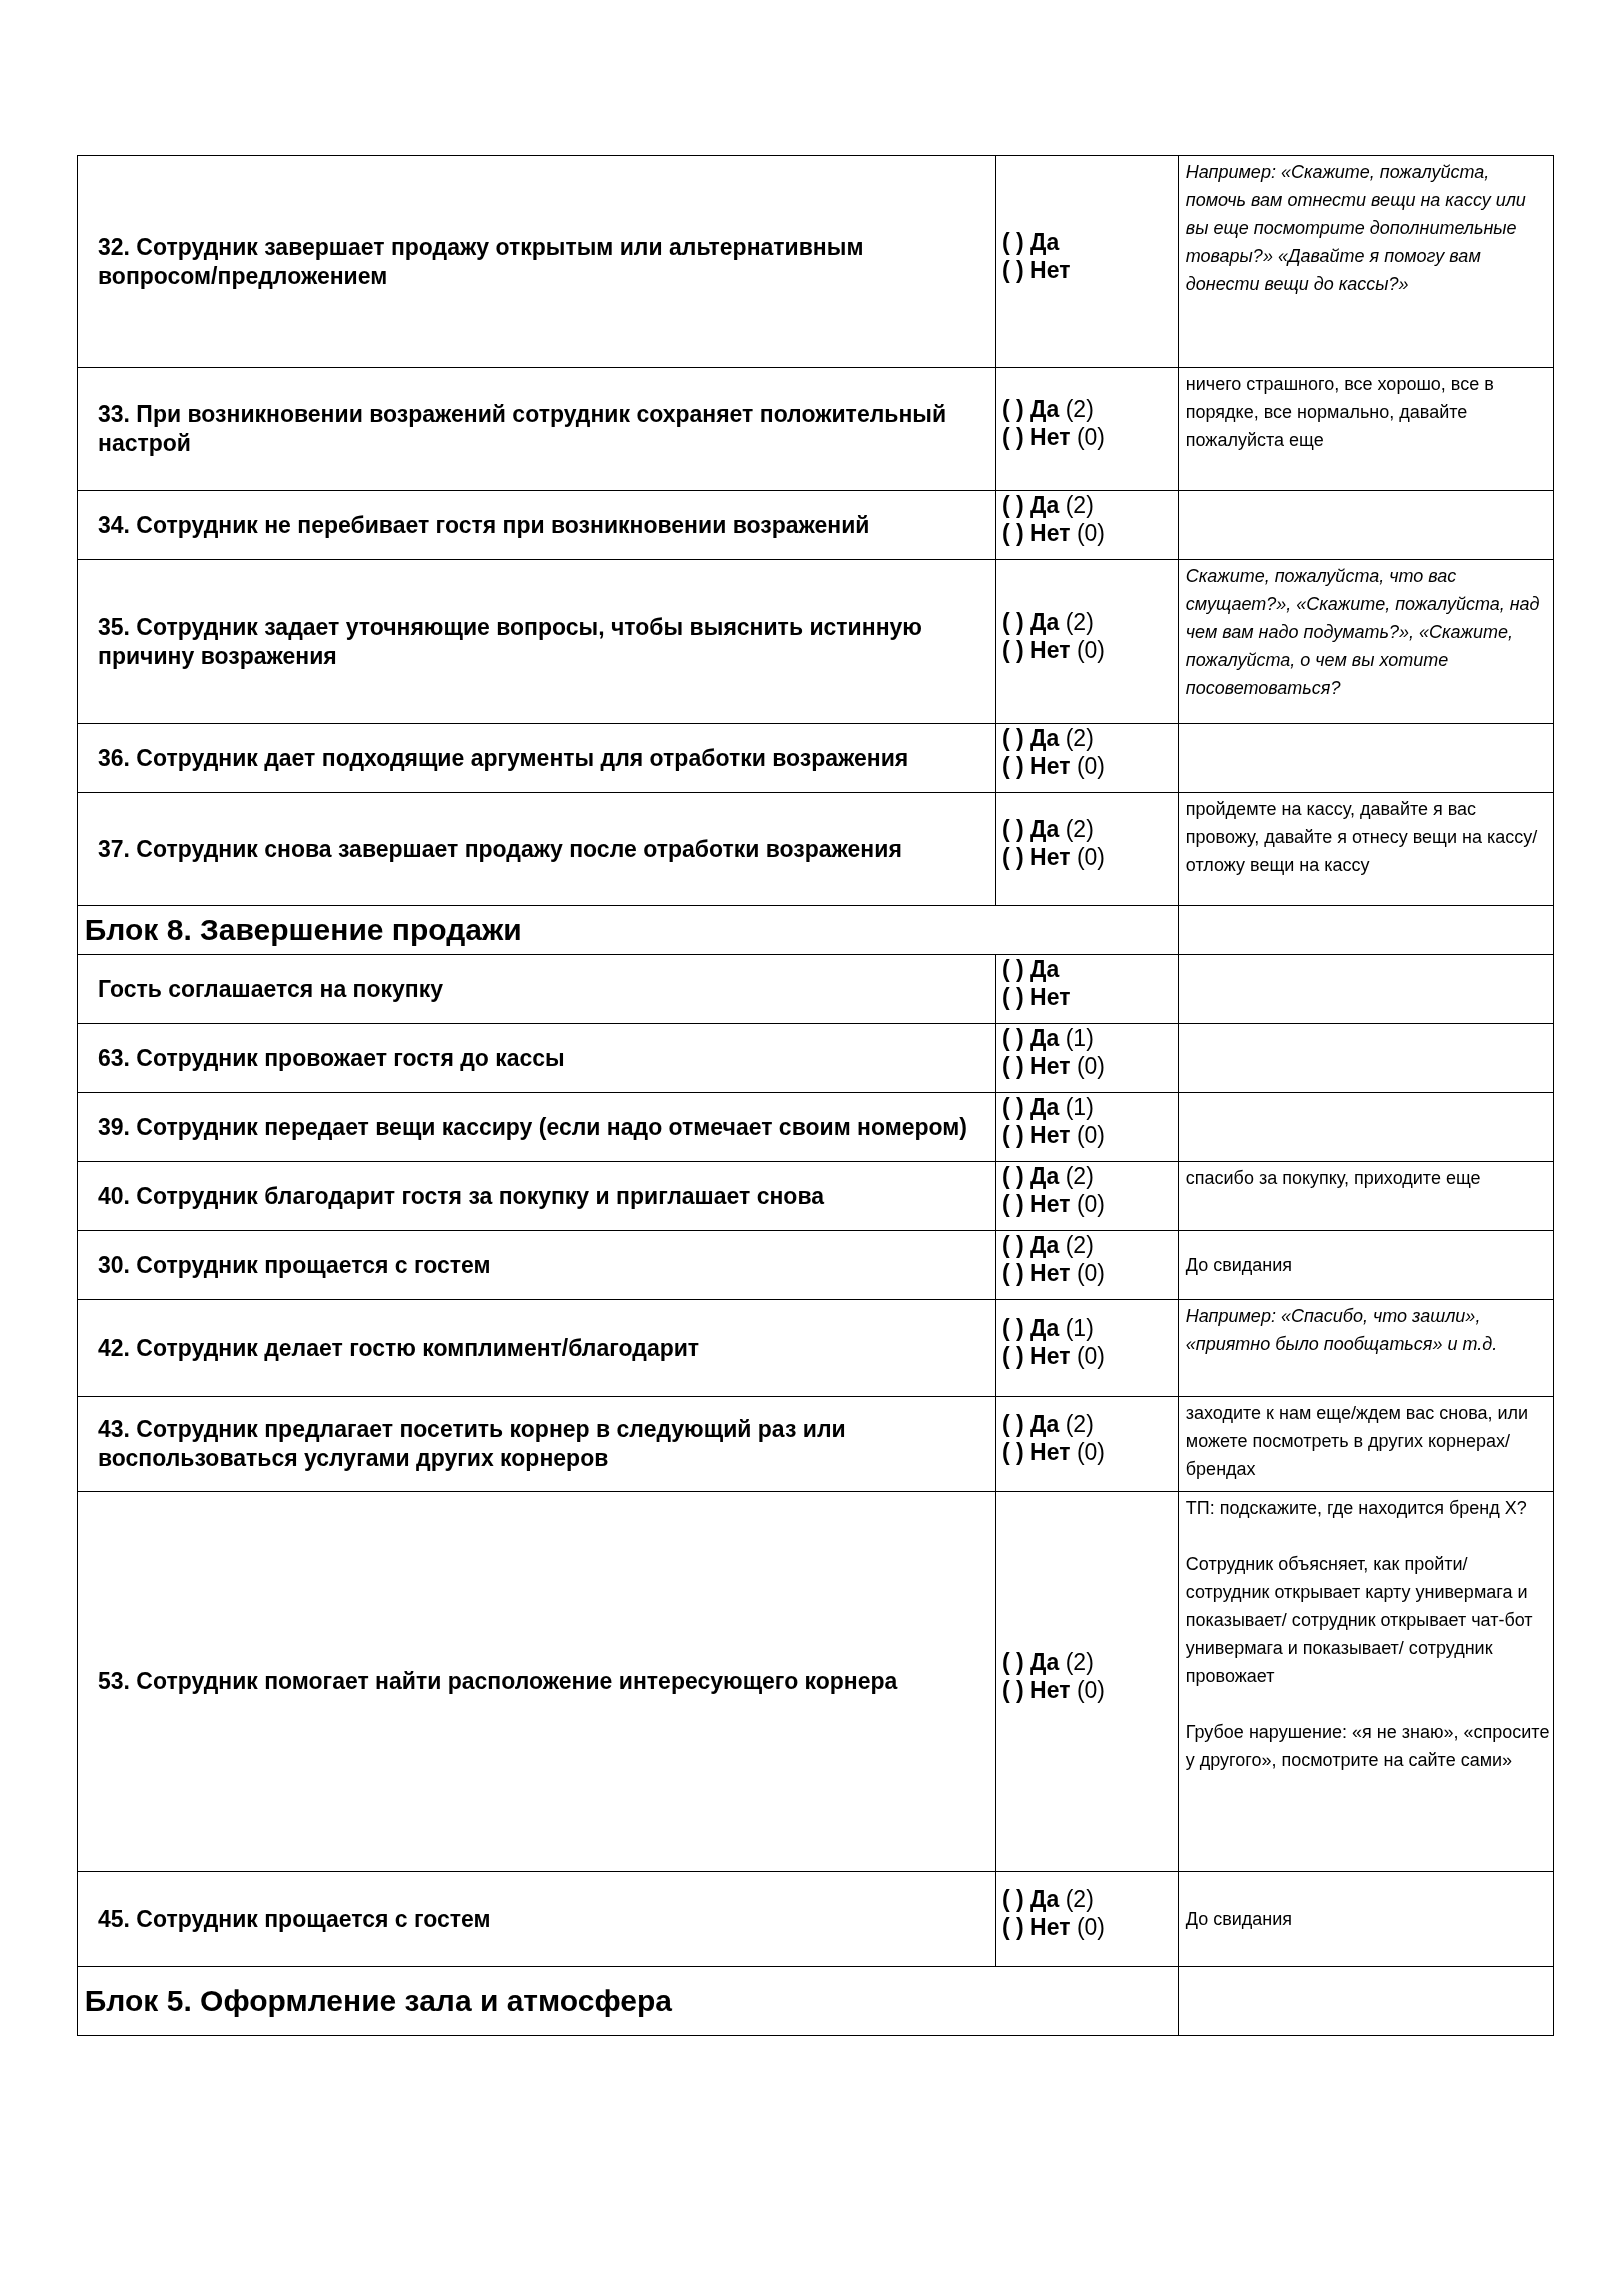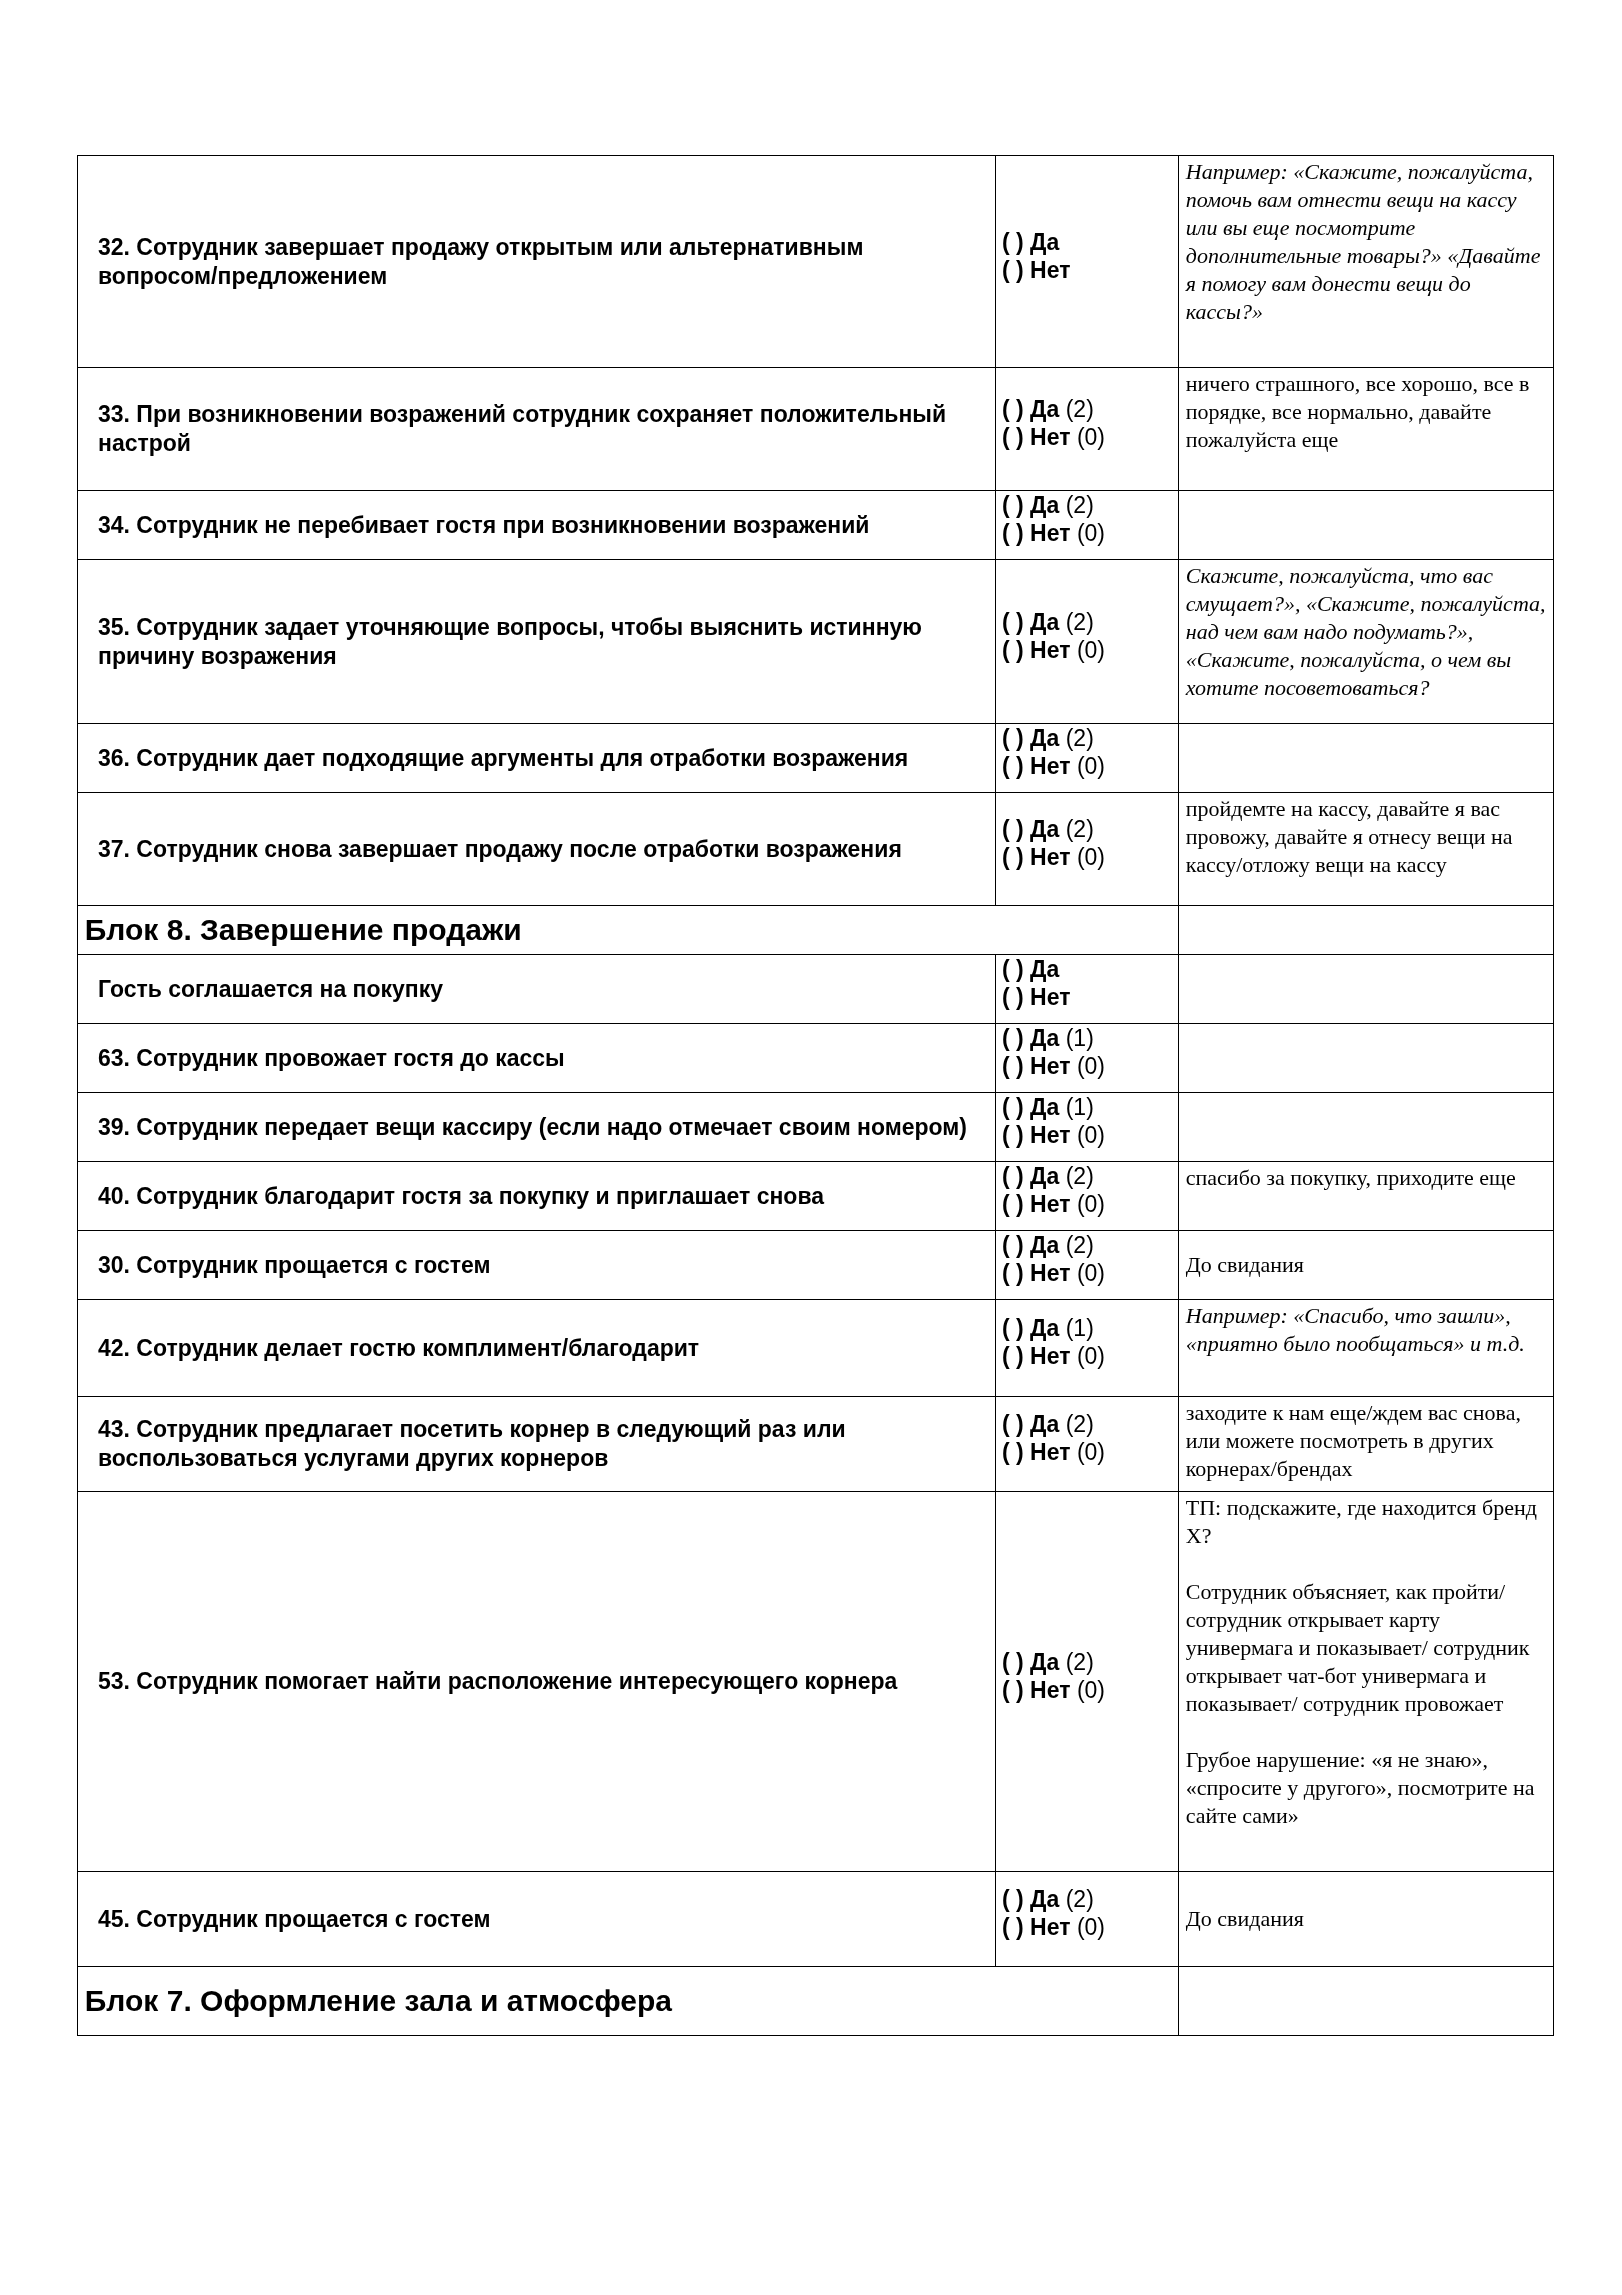--- a/index.html
+++ b/index.html
@@ -7,21 +7,21 @@
          font-family: "Liberation Sans", sans-serif; color: #000; }
   #sheet { position: absolute; left: 77px; top: 155px; width: 1476px; }
   table { border-collapse: collapse; width: 1476px; table-layout: fixed; }
   td { border: 1.7px solid #000; padding: 0; vertical-align: middle; }
   col.c1 { width: 918px; }
   col.c2 { width: 183px; }
   col.c3 { width: 375px; }
   .q { font-weight: bold; font-size: 23px; line-height: 29px; padding: 0 8.5px 0 20px; }
   .ans { font-size: 23px; line-height: 28px; padding: 0 5px 12px 6px; }
   .ans b { font-weight: bold; }
-  .note { font-size: 22px; line-height: 28px; padding: 1.7px 3.4px 1.7px 6.8px; vertical-align: top; font-family: Liberation Serif, serif; }
+  .note { font-size: 18px; line-height: 28px; padding: 1.7px 3.4px 1.7px 6.8px; vertical-align: top; }
   .note.mid { vertical-align: middle; }
   .note.it { font-style: italic; }
   .note .para { display: block; }
   .note .gap { display: block; height: 28px; }
   .block { font-weight: bold; font-size: 30px; padding: 0 6.8px 0 6.8px; margin-left: 32px; }
 </style>
 </head>
 <body>
 
 <div id="sheet">
@@ -174,19 +174,19 @@
           <td class="q">45. Сотрудник прощается с гостем</td>
           <td class="ans">
             <div><b>( )</b> <b>Да</b> <span>(2)</span></div>
             <div><b>( )</b> <b>Нет</b> <span>(0)</span></div>
           </td>
           <td class="note mid">
             <span class="para">До свидания</span>
           </td>
         </tr>
         <tr style="height: 69px;">
-          <td colspan="2" class="block">Блок 7. Оформление зала и атмосфера</td>
+          <td colspan="2" class="block">Блок 5. Оформление зала и атмосфера</td>
           <td></td>
         </tr>
       </tbody>
   </table>
 </div>
 
 
 </body></html>

